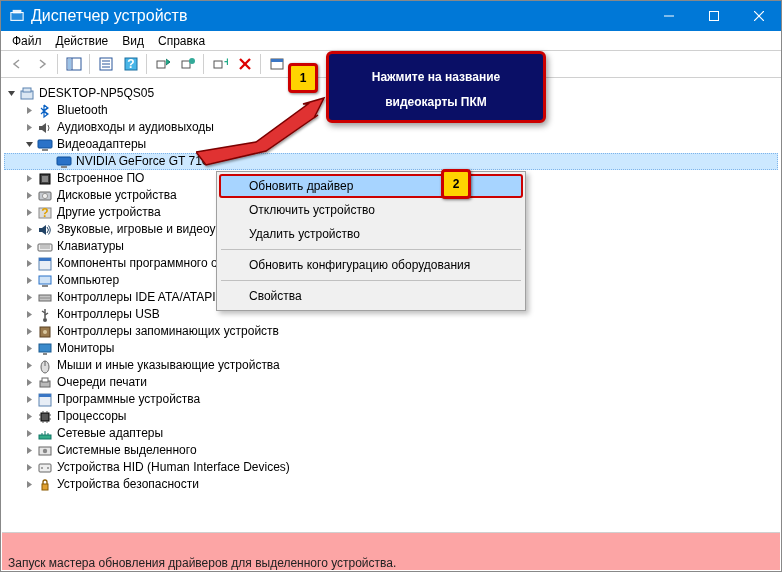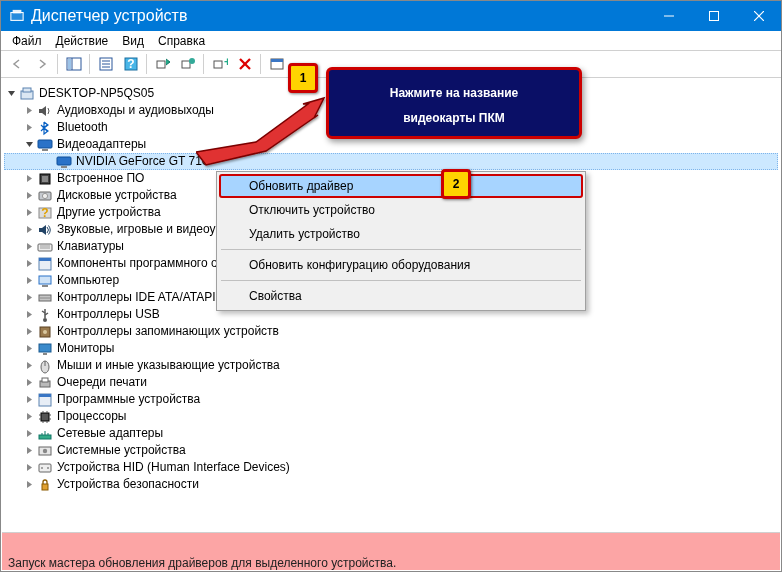--- a/index.html
+++ b/index.html
@@ -155,39 +155,39 @@
       <span>DESKTOP-NP5QS05</span>
     </div>
     <div class="node" style="padding-left: 18px;">
       <span class="expander">
         <svg width="9" height="9">
           <path d="M2 1 L7 4.5 L2 8 Z" fill="#888"></path>
         </svg>
       </span>
       <span class="ic">
         <svg width="16" height="16" viewBox="0 0 16 16">
+          <path d="M7 2 L11 5 L7 8 L11 11 L7 14 V2 M4 5 L10 11 M4 11 L10 5" fill="none" stroke="#0a62c4" stroke-width="1.2"></path>
+        </svg>
+      </span>
+      <span>Bluetooth</span>
+    </div>
+    <div class="node" style="padding-left: 18px;">
+      <span class="expander">
+        <svg width="9" height="9">
+          <path d="M2 1 L7 4.5 L2 8 Z" fill="#888"></path>
+        </svg>
+      </span>
+      <span class="ic">
+        <svg width="16" height="16" viewBox="0 0 16 16">
           <rect x="2" y="6" width="3" height="4" fill="#555"></rect>
           <path d="M5 6 L9 3 V13 L5 10" fill="#555"></path>
           <path d="M11 5 Q13 8 11 11" fill="none" stroke="#555"></path>
         </svg>
       </span>
       <span>Аудиовходы и аудиовыходы</span>
-    </div>
-    <div class="node" style="padding-left: 18px;">
-      <span class="expander">
-        <svg width="9" height="9">
-          <path d="M2 1 L7 4.5 L2 8 Z" fill="#888"></path>
-        </svg>
-      </span>
-      <span class="ic">
-        <svg width="16" height="16" viewBox="0 0 16 16">
-          <path d="M7 2 L11 5 L7 8 L11 11 L7 14 V2 M4 5 L10 11 M4 11 L10 5" fill="none" stroke="#0a62c4" stroke-width="1.2"></path>
-        </svg>
-      </span>
-      <span>Bluetooth</span>
     </div>
     <div class="node" style="padding-left: 18px;">
       <span class="expander">
         <svg width="9" height="9">
           <path d="M1 2 L8 2 L4.5 7 Z" fill="#444"></path>
         </svg>
       </span>
       <span class="ic">
         <svg width="16" height="16" viewBox="0 0 16 16">
           <rect x="1" y="3" width="14" height="8" rx="1" fill="#2a72c8" stroke="#0f4f99"></rect>
@@ -447,21 +447,21 @@
         <svg width="9" height="9">
           <path d="M2 1 L7 4.5 L2 8 Z" fill="#888"></path>
         </svg>
       </span>
       <span class="ic">
         <svg width="16" height="16" viewBox="0 0 16 16">
           <rect x="2" y="4" width="12" height="8" fill="#e6e6e6" stroke="#666"></rect>
           <circle cx="8" cy="8" r="2.2" fill="#888"></circle>
         </svg>
       </span>
-      <span>Системные устройства</span>
+      <span>Системные выделенного</span>
     </div>
     <div class="node" style="padding-left: 18px;">
       <span class="expander">
         <svg width="9" height="9">
           <path d="M2 1 L7 4.5 L2 8 Z" fill="#888"></path>
         </svg>
       </span>
       <span class="ic">
         <svg width="16" height="16" viewBox="0 0 16 16">
           <rect x="2" y="4" width="12" height="8" rx="1" fill="#eee" stroke="#666"></rect>
@@ -484,31 +484,31 @@
         </svg>
       </span>
       <span>Устройства безопасности</span>
     </div>
   </div>
 
 <div class="status">
   <span>Запуск мастера обновления драйверов для выделенного устройства.</span>
 </div>
 
-<div class="ctxmenu" id="ctx" style="left:215px;top:170px;width:370px">
+<div class="ctxmenu" id="ctx" style="left:215px;top:170px;width:310px">
     <div class="ci hl">Обновить драйвер</div>
     <div class="ci">Отключить устройство</div>
     <div class="ci">Удалить устройство</div>
     <div class="csep"></div>
     <div class="ci">Обновить конфигурацию оборудования</div>
     <div class="csep"></div>
     <div class="ci" style="font-weight: 400;">Свойства</div>
   </div>
 
-<div class="callout" style="left:325px;top:66px;width:256px">
+<div class="callout" style="left:325px;top:50px;width:220px">
   <span style="white-space:pre-line">Нажмите на название
 видеокарты ПКМ</span>
 </div>
 
 <svg class="arrow" style="left:195px;top:95px" width="135" height="75">
   <defs>
       <filter id="sh">
         <feDropShadow dx="1" dy="1.5" stdDeviation="1" flood-opacity=".4"></feDropShadow>
       </filter>
     </defs>

